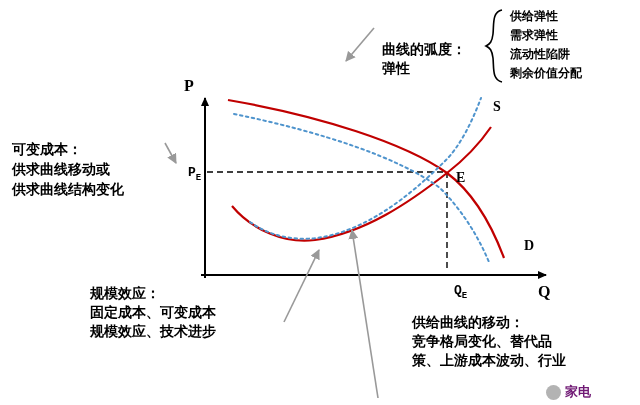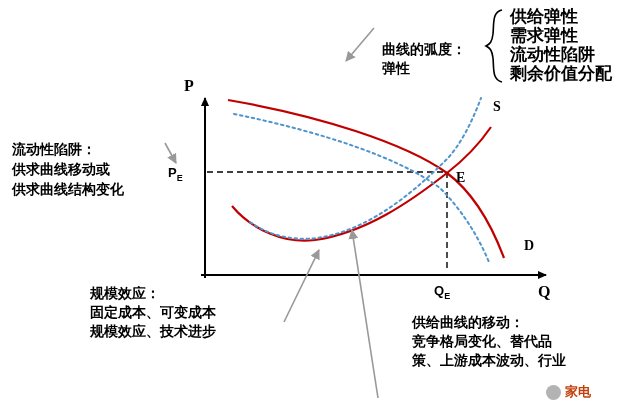--- a/index.html
+++ b/index.html
@@ -7,28 +7,28 @@
   body { font-family:"Liberation Sans", sans-serif; }
   .canvas {
     position:relative; width:640px; height:405px;
     background:#ffffff; overflow:hidden;
   }
   .svg-layer { position:absolute; left:0; top:0; width:640px; height:405px; }
   .txt { position:absolute; color:#000; font-weight:bold; line-height:19px; font-size:14px; }
   .center { text-align:left; }
   .serifband { font-family:"Liberation Serif", serif; }
   .axis-letter { font-size:16px; font-weight:bold; font-family:"Liberation Serif", serif; }
-  .eq-letter  { font-size:13px; font-weight:bold; font-family:Liberation Sans, sans-serif; }
+  .eq-letter  { font-size:13px; font-weight:bold; font-family:Liberation Mono, monospace;margin-left:20px; }
   .eq-letter sub { font-size:9px; }
   .block-line { display:block; }
-  .elastic-list span { display:block; font-size:17px; }
+  .elastic-list span { display:block; font-size:12px; }
   .price-block { line-height:20px; }
   .watermark {
     position:absolute; left:546px; top:383px;
-    color:#c2410c; font-size:13px; font-weight:bold;
+    color:#701a75; font-size:13px; font-weight:bold;
     display:flex; align-items:center; gap:4px;
   }
   .wm-circle {
     width:15px; height:15px; border-radius:50%;
     background:#b3b3b3; display:inline-block;
   }
 </style>
 </head>
 <body>
 
@@ -86,21 +86,21 @@
   </div>
 
   <div class="txt elastic-list" style="left:510px; top:7px;">
     <span>供给弹性</span>
     <span>需求弹性</span>
     <span>流动性陷阱</span>
     <span>剩余价值分配</span>
   </div>
 
   <div class="txt center price-block" style="left:12px; top:139px; width:168px;">
-    <span class="block-line">流动性陷阱：</span>
+    <span class="block-line">可变成本：</span>
     <span class="block-line">供求曲线移动或</span>
     <span class="block-line">供求曲线结构变化</span>
   </div>
 
   <div class="txt center" style="left:90px; top:284px; width:200px;">
     <span class="block-line">规模效应：</span>
     <span class="block-line">固定成本、可变成本</span>
     <span class="block-line">规模效应、技术进步</span>
   </div>
 

